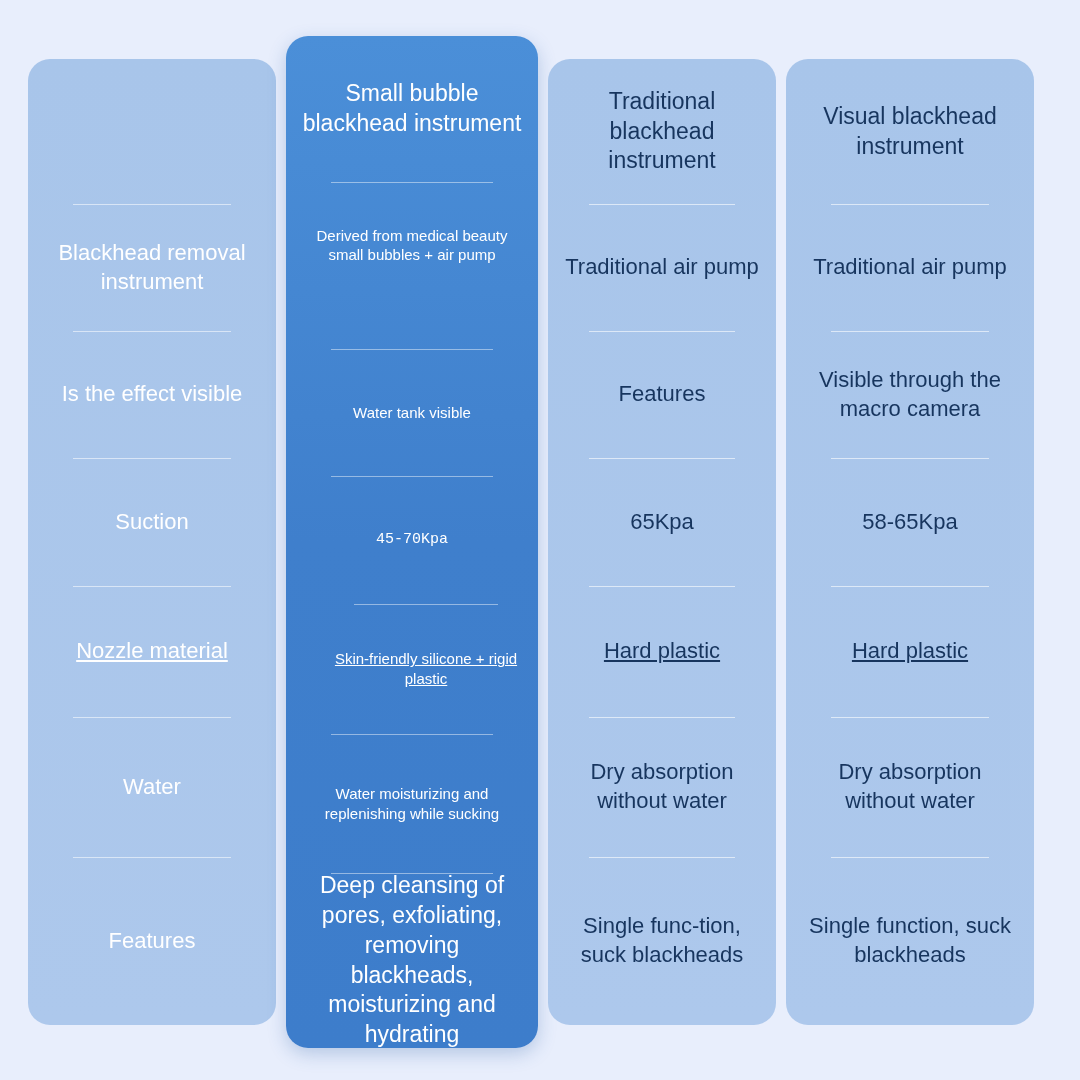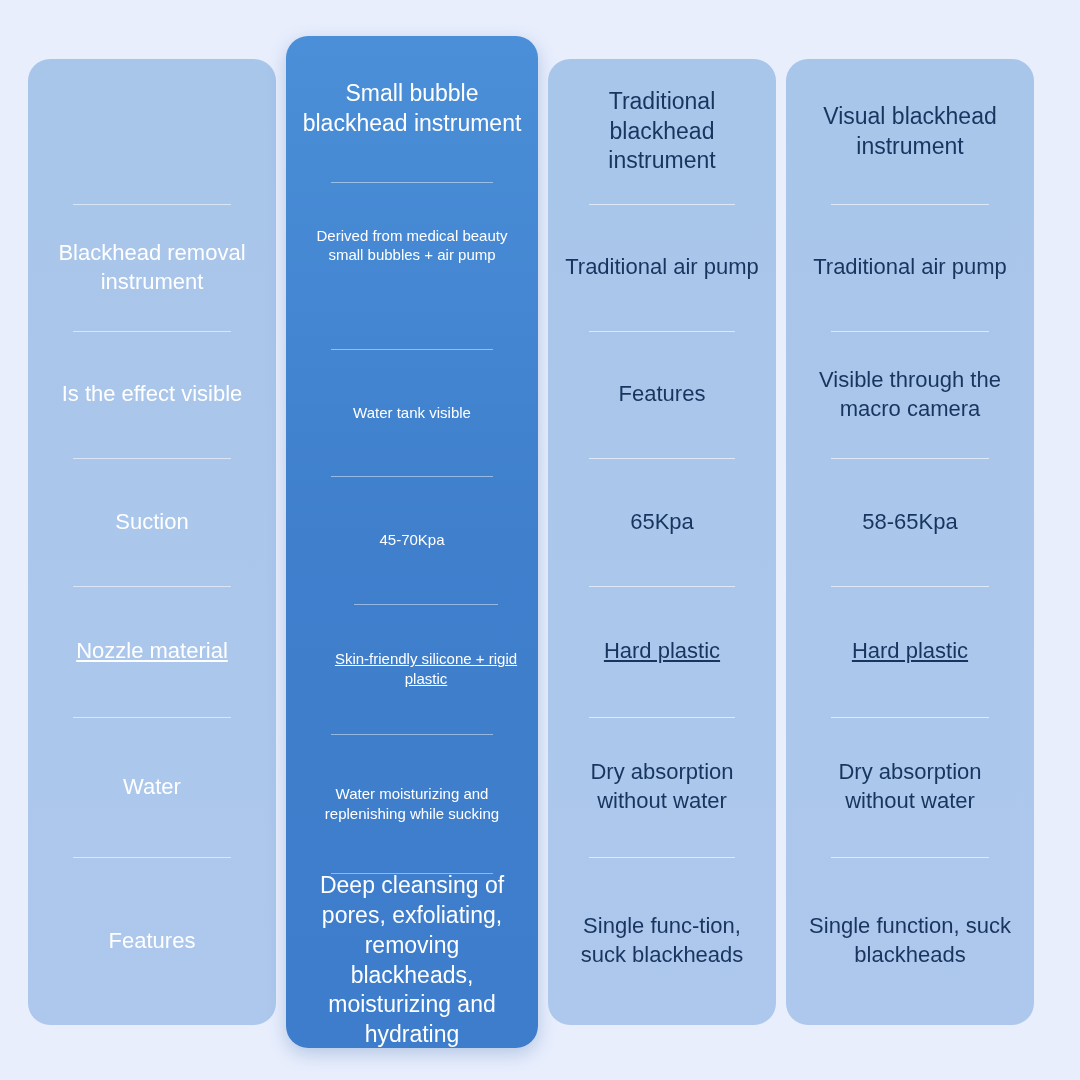--- a/index.html
+++ b/index.html
@@ -106,21 +106,21 @@
   .r2 { height: 127px; }   
   .r3 { height: 128px; }   
   .r4 { height: 131px; text-decoration: underline; }   
   .r5 { height: 140px; }   
   .r6 { height: 168px; }   
 
   
   .col-feature .r0 { height: 153px; }
   .col-feature .r1 { height: 134px; }
   .col-feature .r2 { height: 133px; margin-top: 40px; }
-  .col-feature .r3 { height: 134px; }
+  .col-feature .r3 { height: 134px; font-family: Liberation Mono, monospace; }
   .col-feature .r4 { height: 137px; margin-left: 28px; }
   .col-feature .r5 { height: 146px; }
   .col-feature .r6 { height: 175px; }
 
   .col-labels .cell {
     font-size: 22px;
     color: #ffffff;
   }
   .col-labels .r0 { visibility: hidden; }
 

